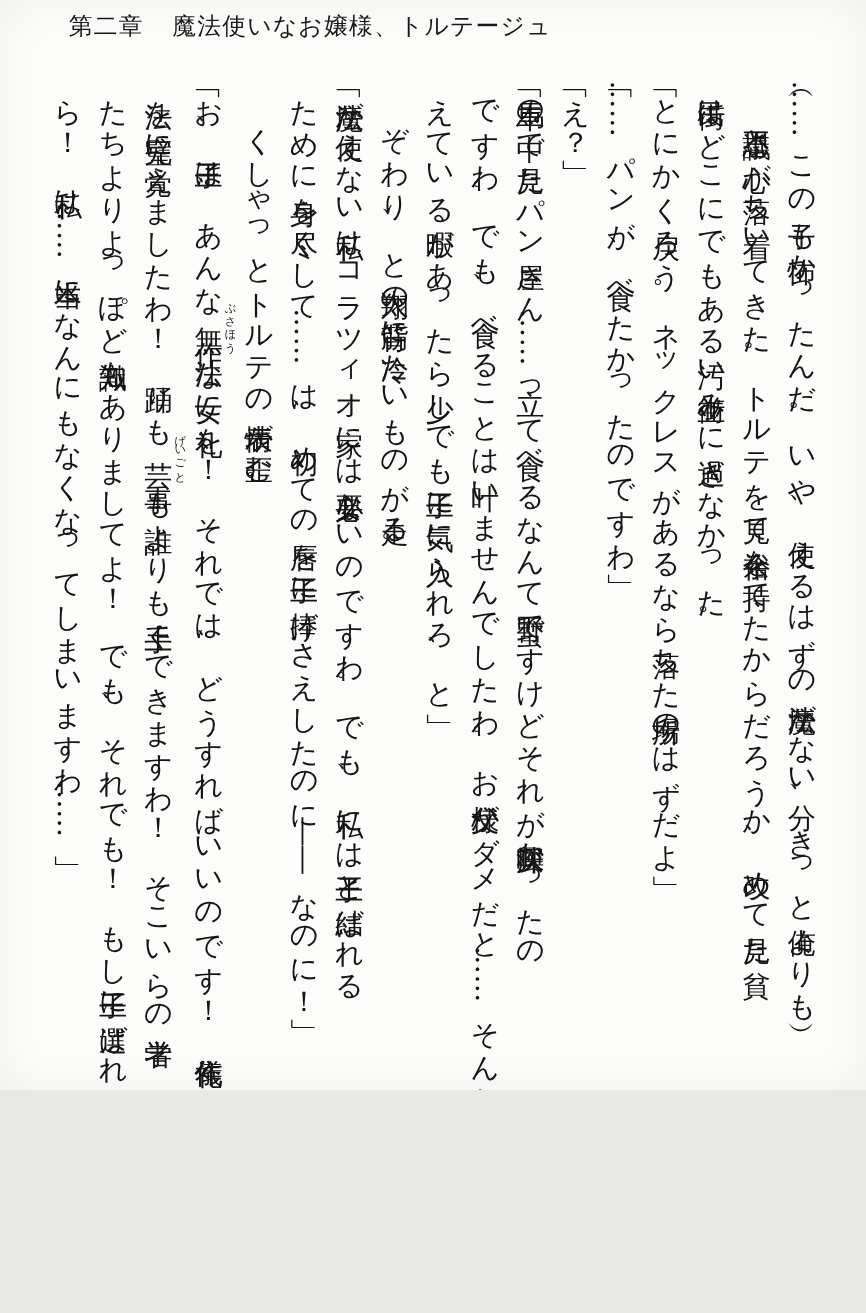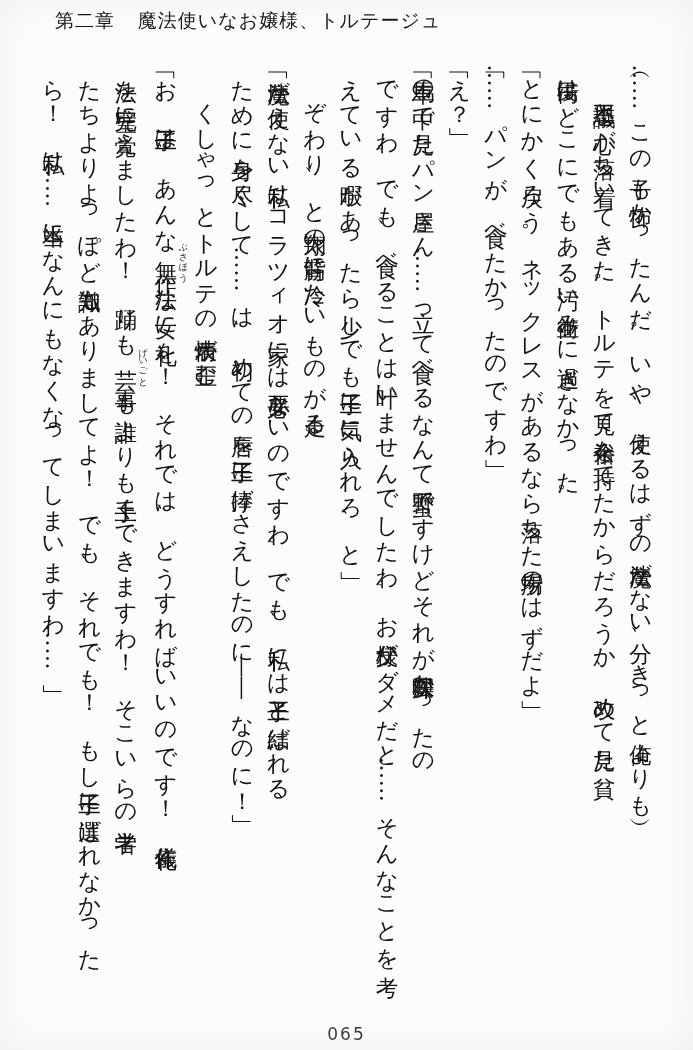--- a/index.html
+++ b/index.html
@@ -3,21 +3,21 @@
 <meta charset="utf-8">
 <style>
   html, body {
     margin: 0;
     padding: 0;
     background: #e8e8e6;
   }
   .page {
     position: relative;
     width: 693px;
-    height: 1050px;
+    height: 872px;
     margin: 0 auto;
     background: #fcfcfa;
     box-shadow: inset 0 0 40px rgba(0,0,0,0.05);
     overflow: hidden;
     color: #1c1c1c;
     font-family: "DejaVu Serif", "Liberation Serif", serif;
   }
   .running-head {
     position: absolute;
     top: 8px;

